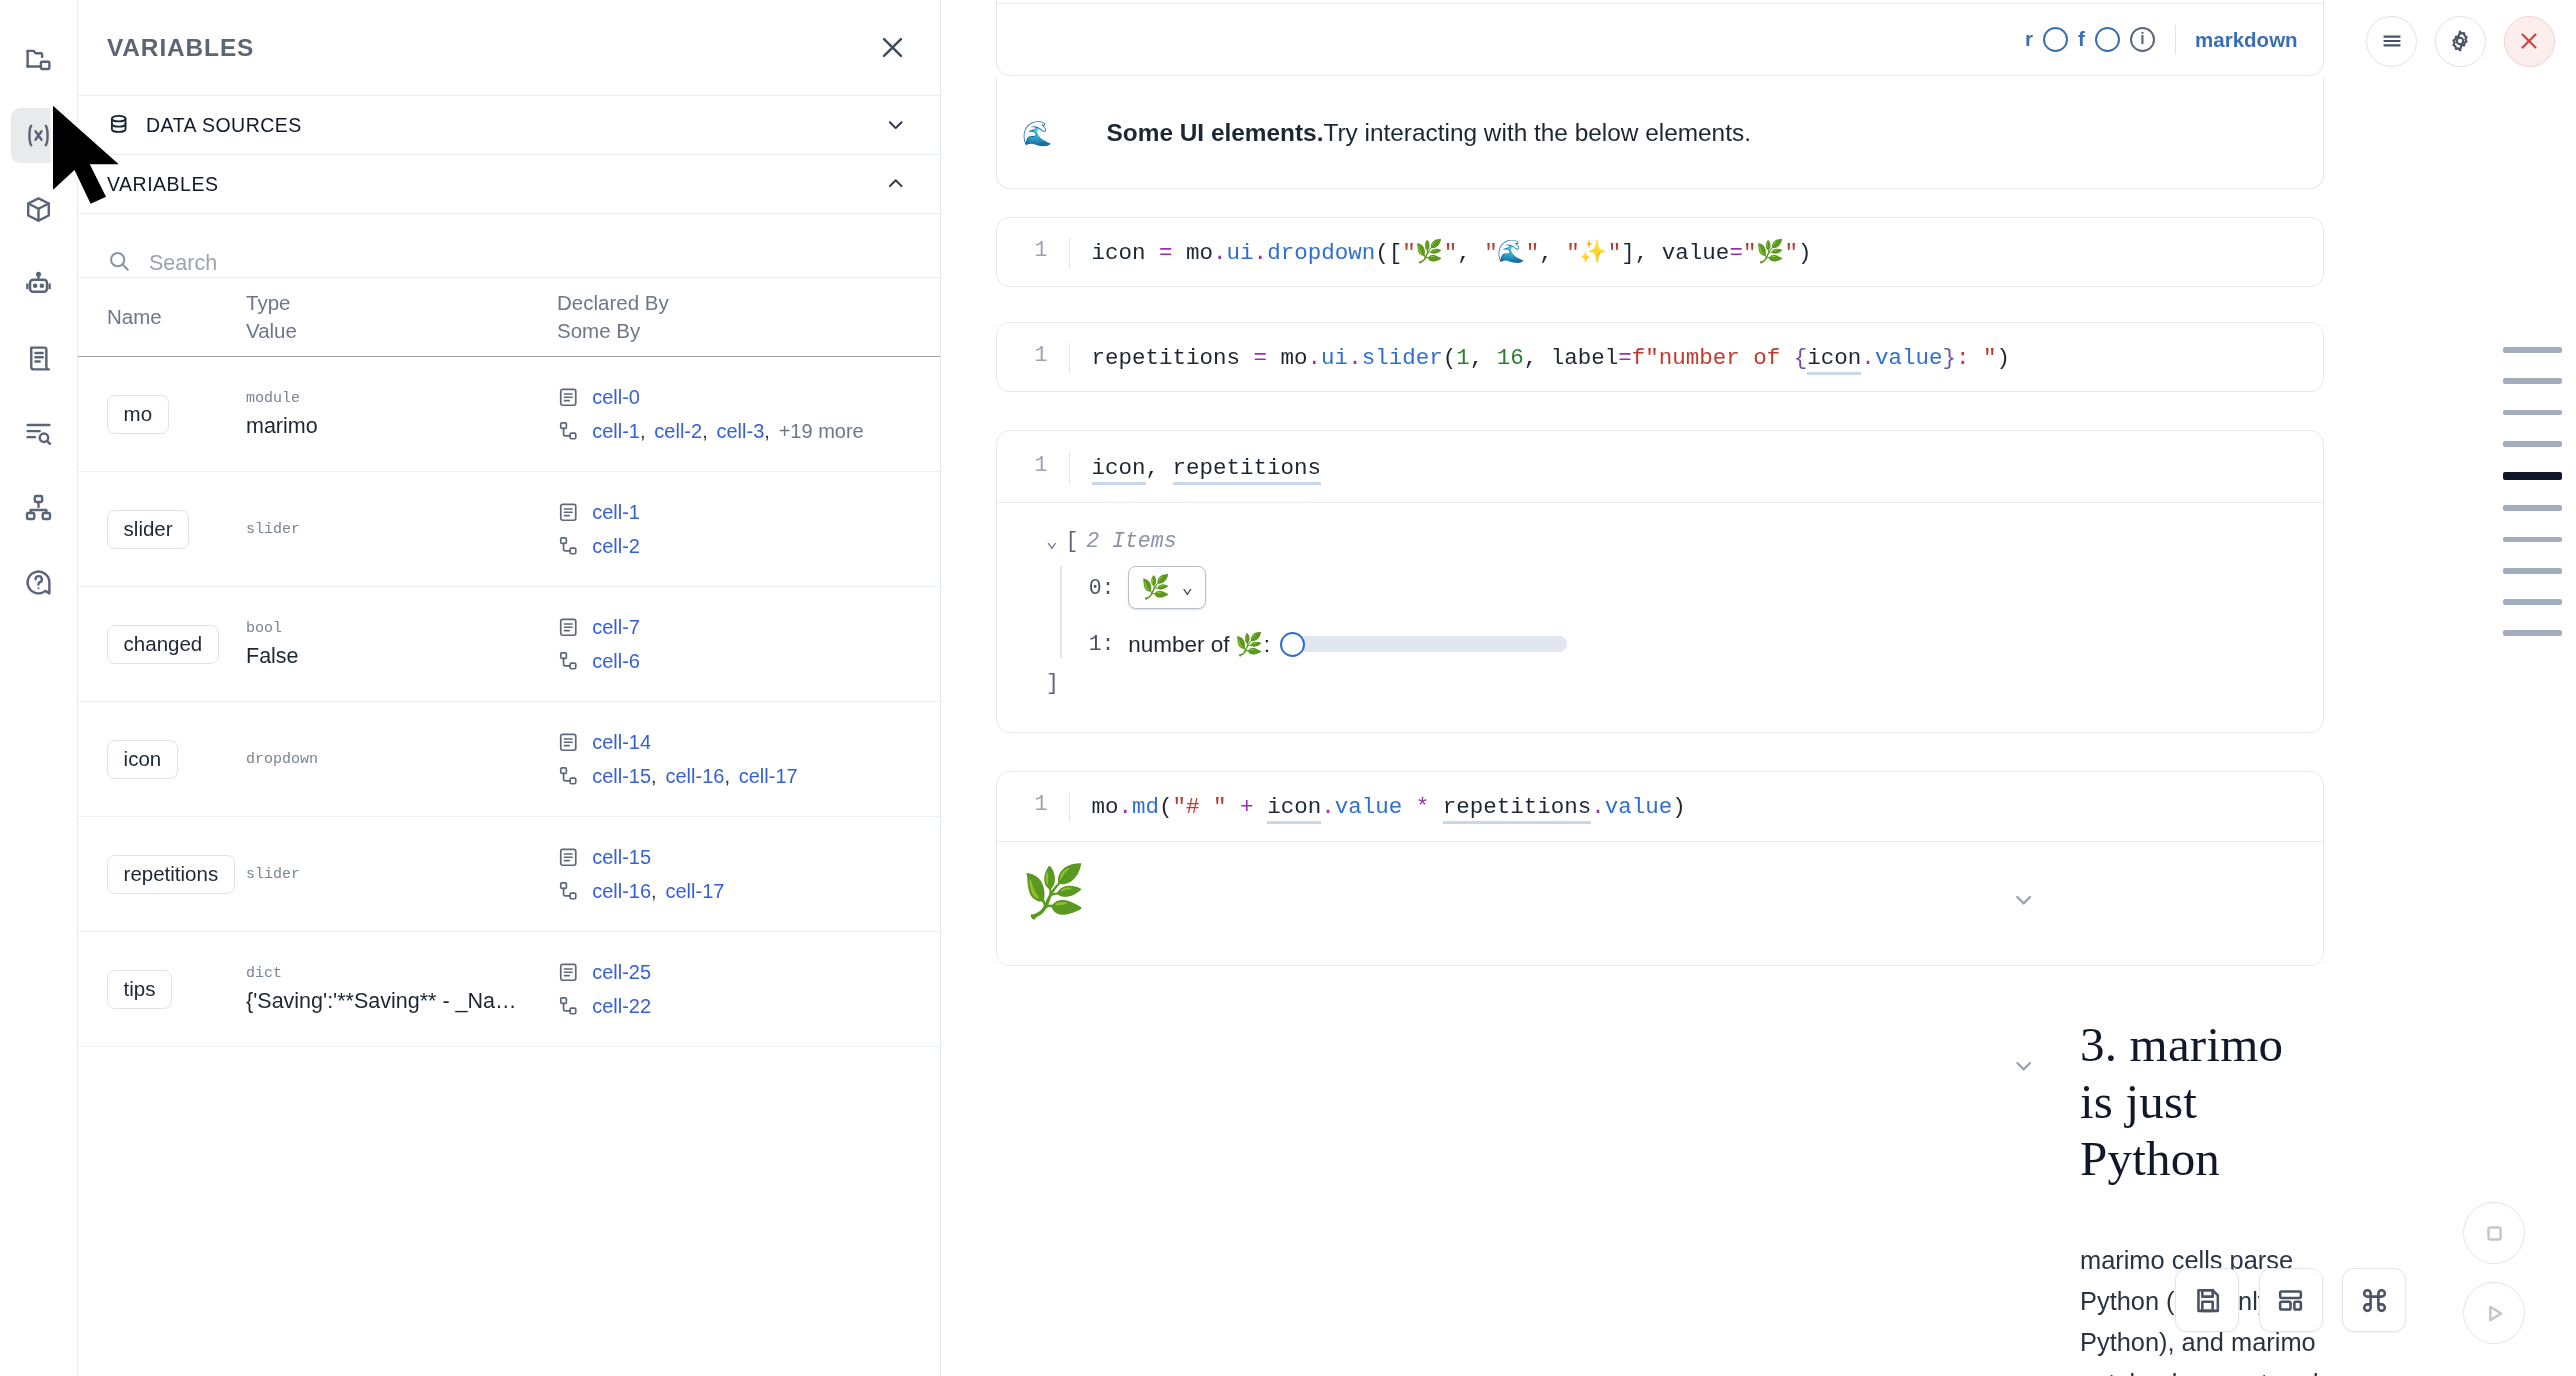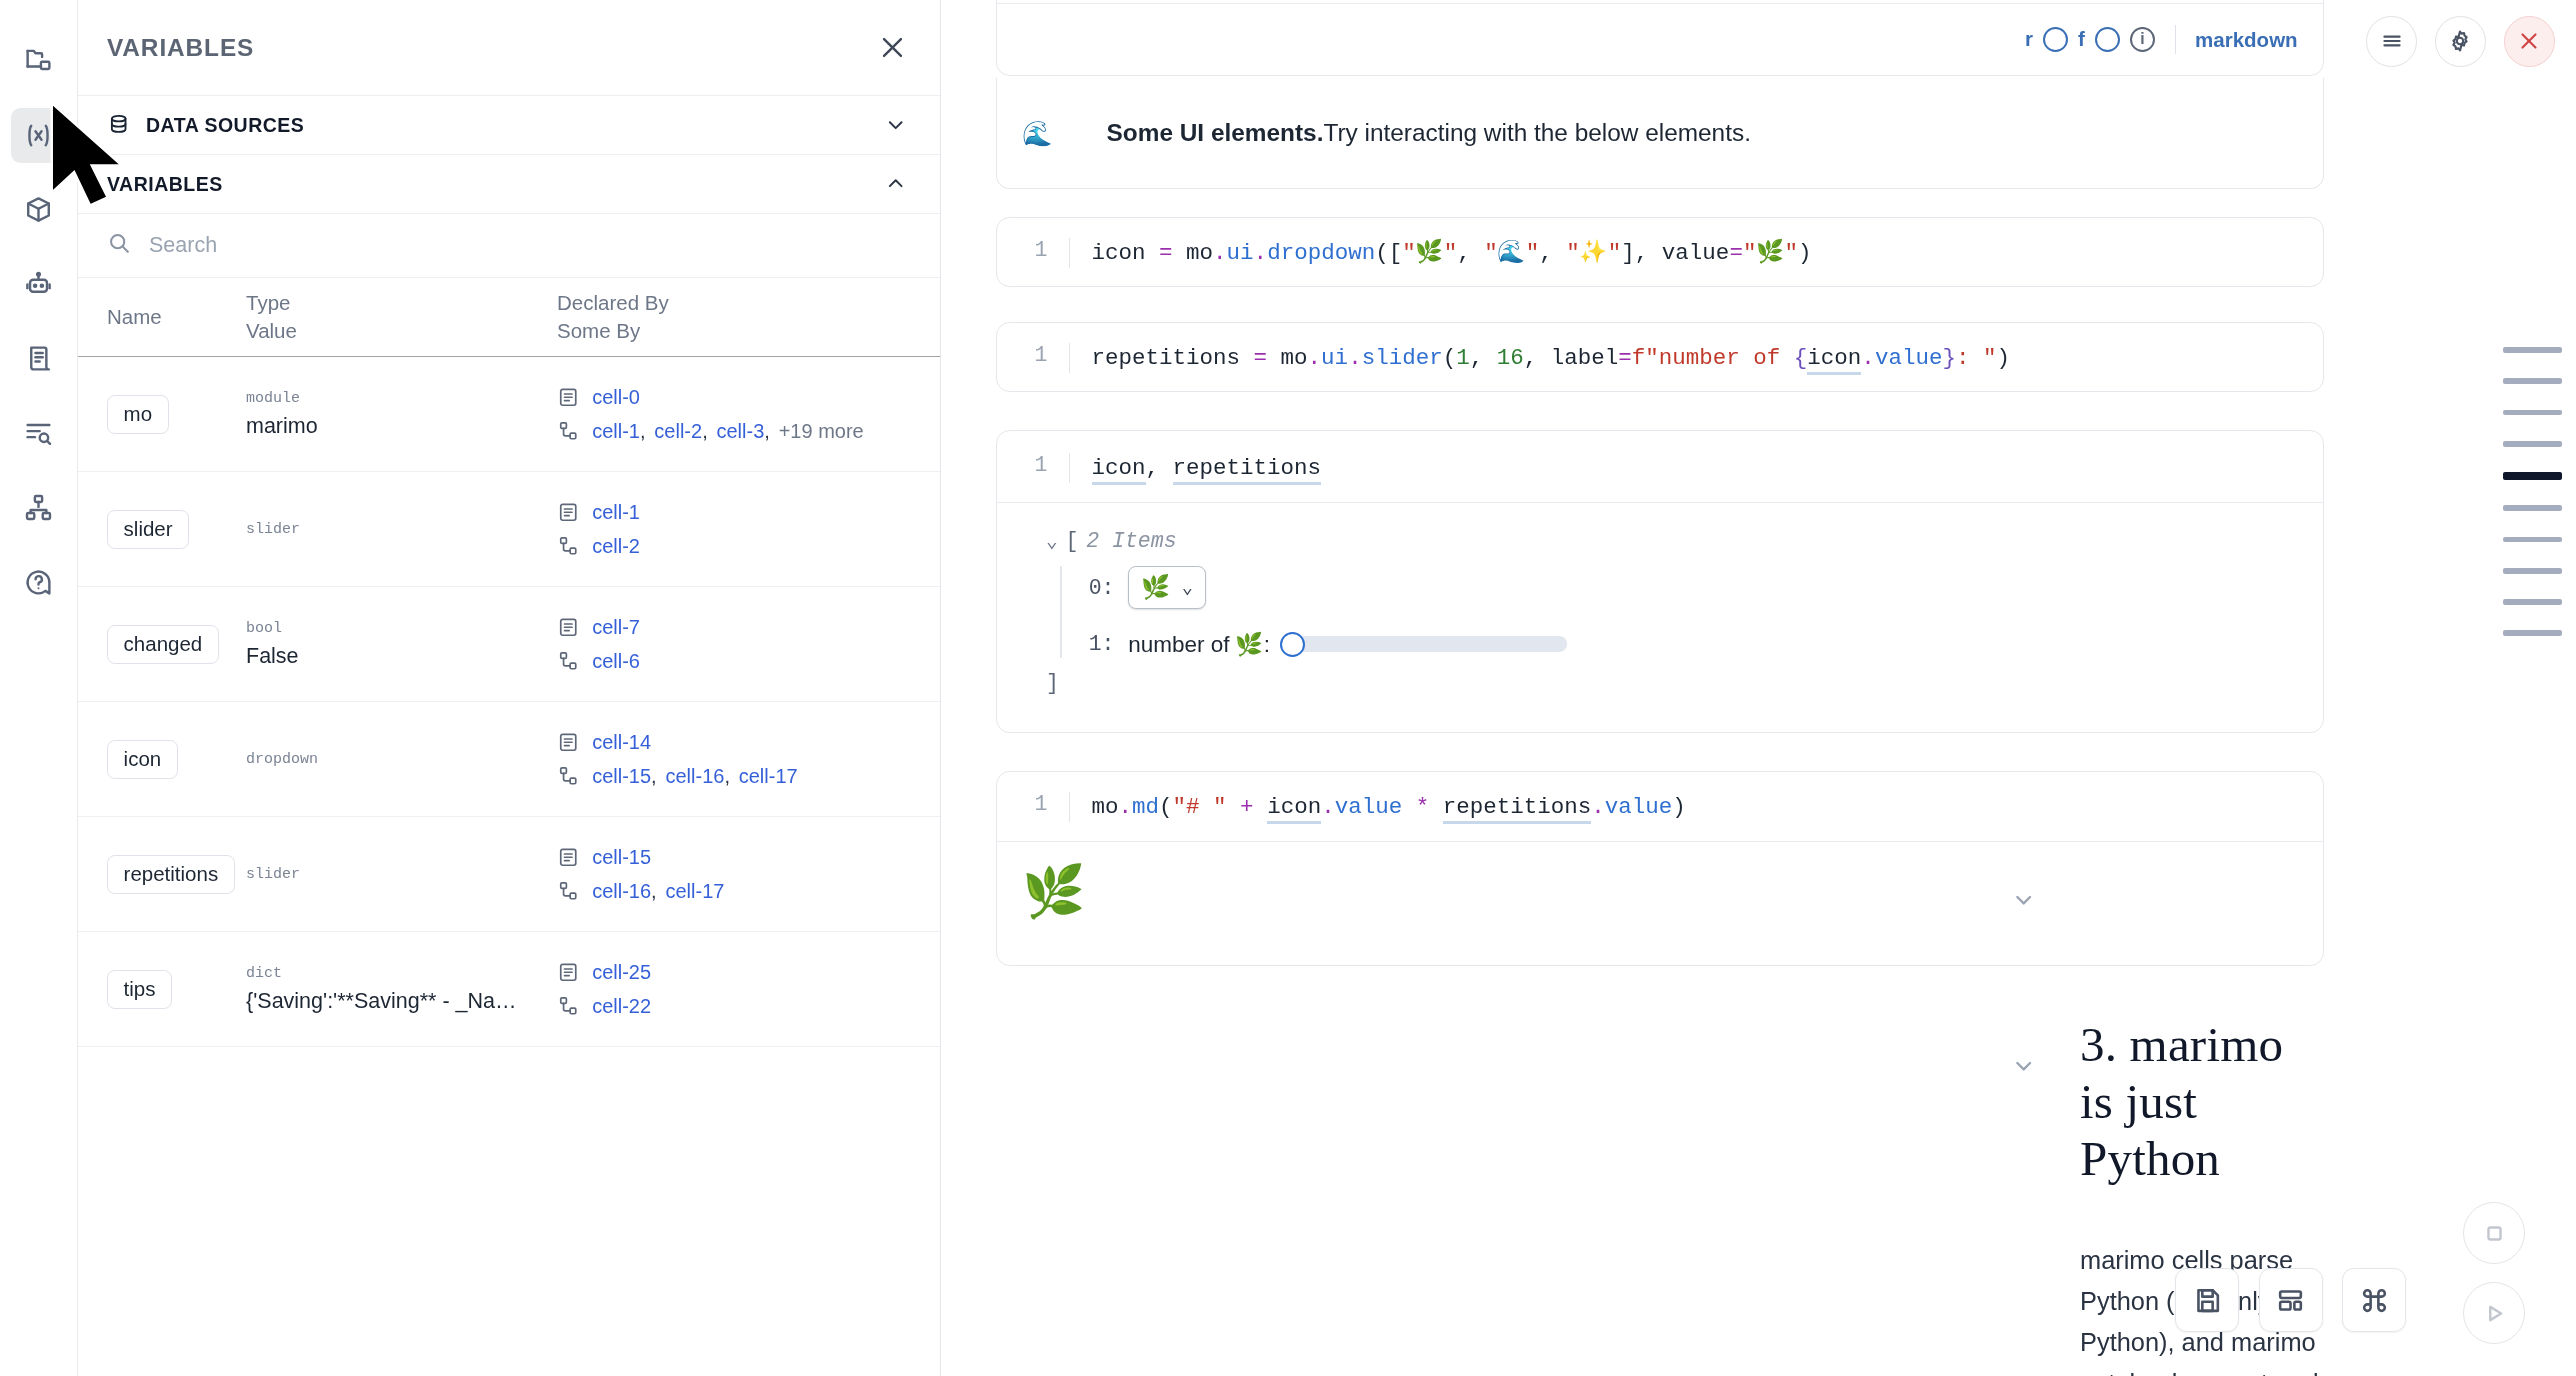--- a/index.html
+++ b/index.html
@@ -59,29 +59,29 @@
     height: 59px; display: flex; align-items: center;
     padding: 0 33px 0 29px;
     border-bottom: 1px solid #eceff2;
     cursor: pointer;
   }
   .section-row .sec-ico { margin-right: 15.6px; line-height: 0; color: #1b2433; }
   .section-row .sec-ico svg { width: 23.4px; height: 23.4px; stroke: currentColor;
                               fill: none; stroke-width: 1.9; stroke-linecap: round;
                               stroke-linejoin: round; }
   .section-label {
-    font-size: 19.5px; font-weight: 700; letter-spacing: 0.5px; color: #121a2a;
+    font-size: 19.5px; font-weight: 400; letter-spacing: 0.5px; color: #121a2a;
     flex: 1;
   }
   .chev { color: #2c3544; line-height: 0; }
   .chev svg { width: 23.4px; height: 23.4px; stroke: currentColor; fill: none;
               stroke-width: 2; stroke-linecap: round; stroke-linejoin: round; }
 
   .search-row {
-    height: 64px; display: flex; align-items: center;
+    height: 64px; display: flex; align-items: flex-end;
     padding: 0 29px; gap: 15.6px;
     border-bottom: 1px solid #eceff2;
   }
   .search-row svg { width: 24.4px; height: 24.4px; stroke: #8b94a3; fill: none;
                     stroke-width: 2; stroke-linecap: round; }
   .search-input {
     border: 0; outline: 0; font-size: 21.5px; color: #3b4454;
     font-family: "Liberation Sans", sans-serif; flex: 1; background: transparent;
   }
   .search-input::placeholder { color: #9aa3b1; }

